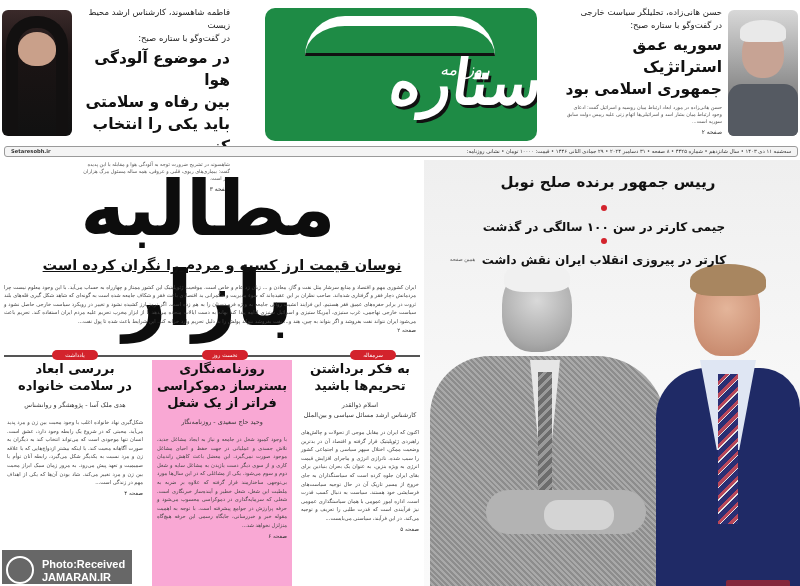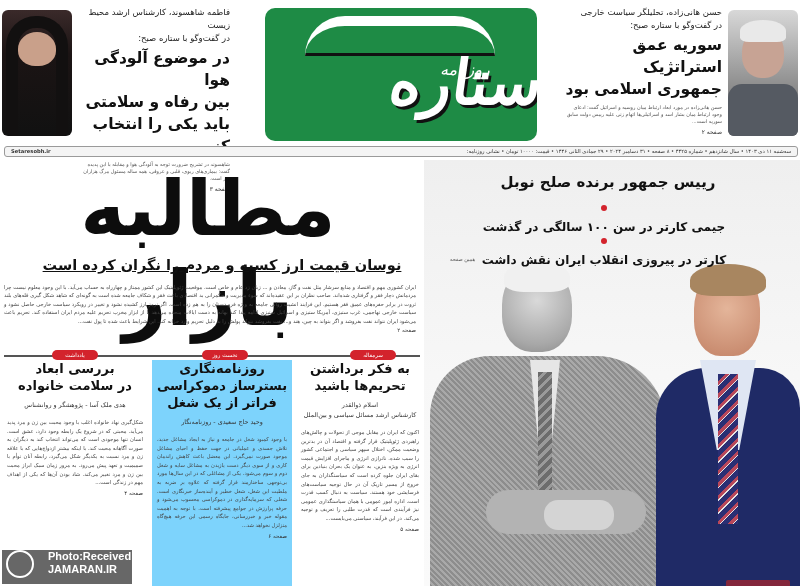--- a/index.html
+++ b/index.html
@@ -45,21 +45,21 @@
   .main-body { position: absolute; left: 4px; top: 283px; width: 412px; font-size: 5.2px; line-height: 8.4px; color: #444; text-align: justify; }
   .main-body .page-ref { font-size: 5.5px; margin-top: 1px; }
 
   
   .section-rule { position: absolute; left: 4px; top: 355px; width: 416px; height: 2px; background: #555; }
   .section-tab { position: absolute; top: 350px; height: 10px; min-width: 46px; padding: 0 6px; background: #d3232c; border-radius: 5px; color: #fff; font-size: 5.5px; line-height: 10px; text-align: center; }
 
   
   .col { position: absolute; top: 360px; height: 226px; text-align: center; }
   .col-1 { left: 2px; width: 146px; }
-  .col-2 { left: 152px; width: 140px; background: #7dd3fc; }
+  .col-2 { left: 152px; width: 140px; background: #f9a8d4; }
   .col-3 { left: 296px; width: 128px; }
 
   .col-title { font-weight: bold; font-size: 13px; line-height: 17px; color: #111; }
   .col-author { font-size: 6.4px; line-height: 10px; color: #333; margin-top: 6px; }
   .col-body { font-size: 5.2px; line-height: 8.6px; color: #444; text-align: justify; padding: 0 5px; margin-top: 8px; }
   .col-page { font-size: 5.5px; text-align: right; padding: 0 5px; margin-top: 3px; color: #333; }
 
   
   .feature { position: absolute; left: 424px; top: 160px; width: 376px; height: 426px; background: linear-gradient(180deg,#efefef 0%,#f7f7f7 50%,#fafafa 100%); overflow: hidden; }
   .feature-title { position: absolute; right: 14px; top: 8px; width: 356px; text-align: center; font-weight: bold; font-size: 15px; line-height: 28px; color: #111; }
@@ -81,21 +81,21 @@
   .carter-young { position: absolute; left: 232px; top: 96px; width: 144px; height: 330px; }
   .carter-young .head { position:absolute; left: 38px; top: 14px; width: 66px; height: 86px; border-radius: 45% 45% 40% 40%; background: radial-gradient(circle at 50% 45%, #e4b59a 0%, #c98c70 80%); }
   .carter-young .hair { position:absolute; left: 34px; top: 8px; width: 76px; height: 32px; border-radius: 50% 50% 30% 30%; background:#a88660; }
   .carter-young .jacket { position:absolute; left: 0; top: 112px; width: 144px; height: 218px; border-radius: 50px 40px 0 0; background:#1f2a66; }
   .carter-young .shirt { position:absolute; left: 44px; top: 104px; width: 56px; height: 90px; background:#dfe6f3; clip-path: polygon(0 0,100% 0,70% 100%,30% 100%); }
   .carter-young .tie { position:absolute; left: 62px; top: 118px; width: 20px; height: 150px; background: repeating-linear-gradient(135deg,#2a2f74 0 5px,#b8475a 5px 8px,#e4e4e4 8px 9px); }
 
   .jaras-badge { position: absolute; left: 302px; top: 420px; width: 64px; height: 22px; background: #8c2638; color: #e8e8e8; font-size: 11px; font-weight: bold; line-height: 22px; text-align: center; border-radius: 2px; opacity: 0.92; }
 
   
-  .watermark { position: absolute; left: 2px; top: 550px; width: 130px; height: 34px; background: rgba(60,60,60,0.78); display: flex; align-items: flex-start; gap: 14px; padding-left: 4px; direction: ltr; }
+  .watermark { position: absolute; left: 2px; top: 550px; width: 130px; height: 34px; background: rgba(60,60,60,0.78); display: flex; align-items: flex-end; gap: 8px; padding-left: 4px; direction: ltr; }
   .watermark .wm-logo { width: 28px; height: 28px; border: 2px solid #fff; border-radius: 50%; }
   .watermark .wm-text { color: #fff; font-family: "Liberation Sans", sans-serif; font-size: 11px; line-height: 13px; font-weight: bold; }
 </style>
 </head>
 <body>
 
 <div class="top-box box-left">
   <div class="photo">
     <div class="hood"></div>
       <div class="face"></div>

